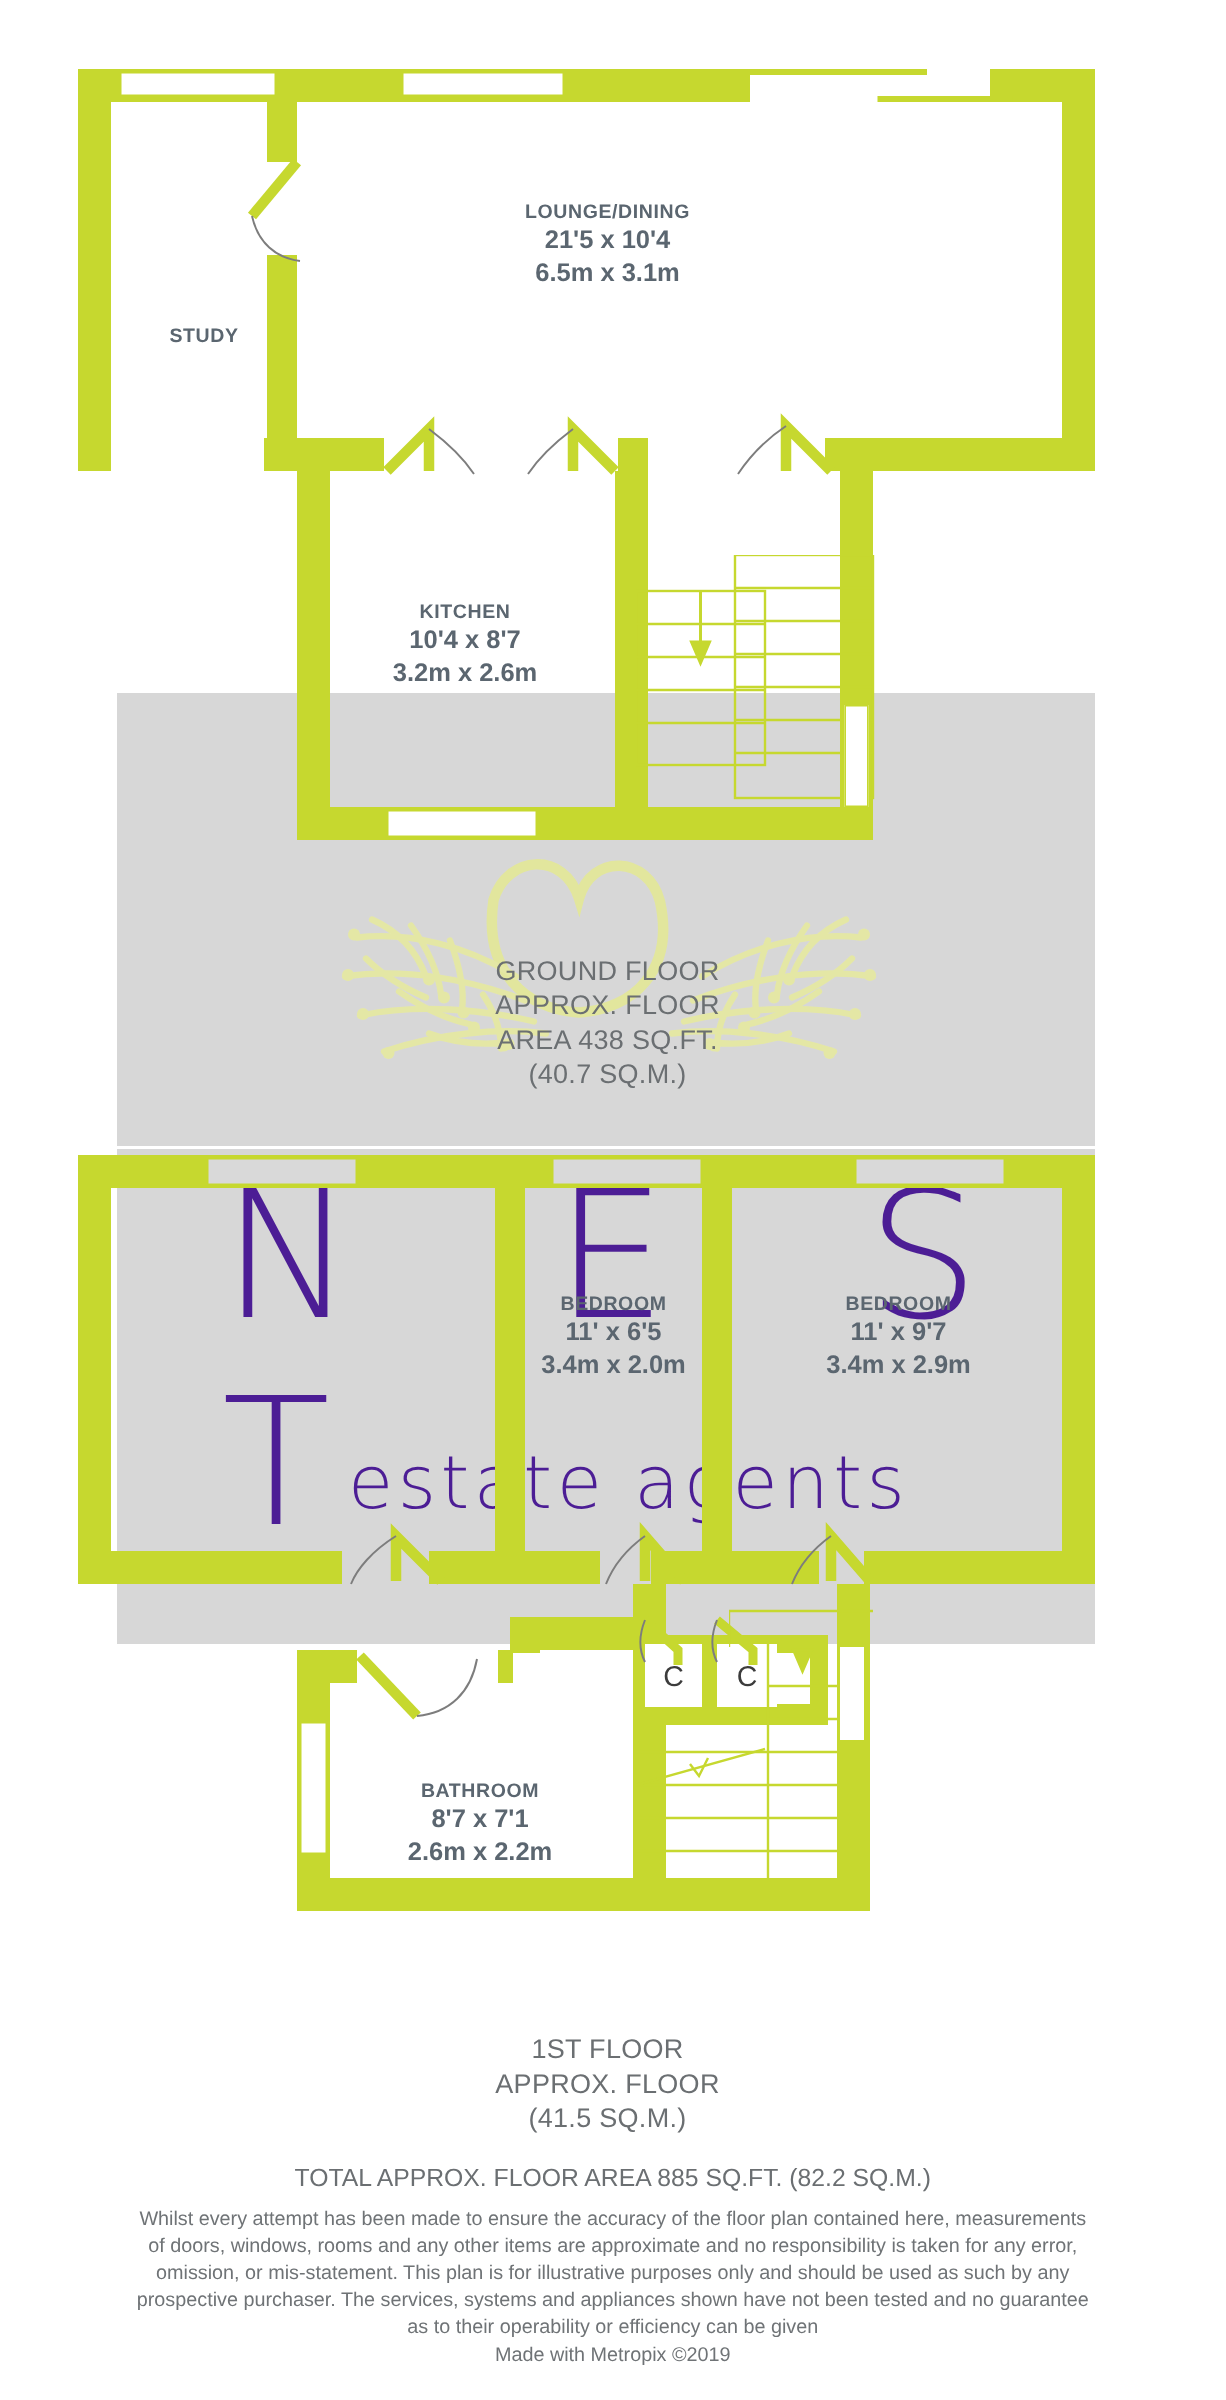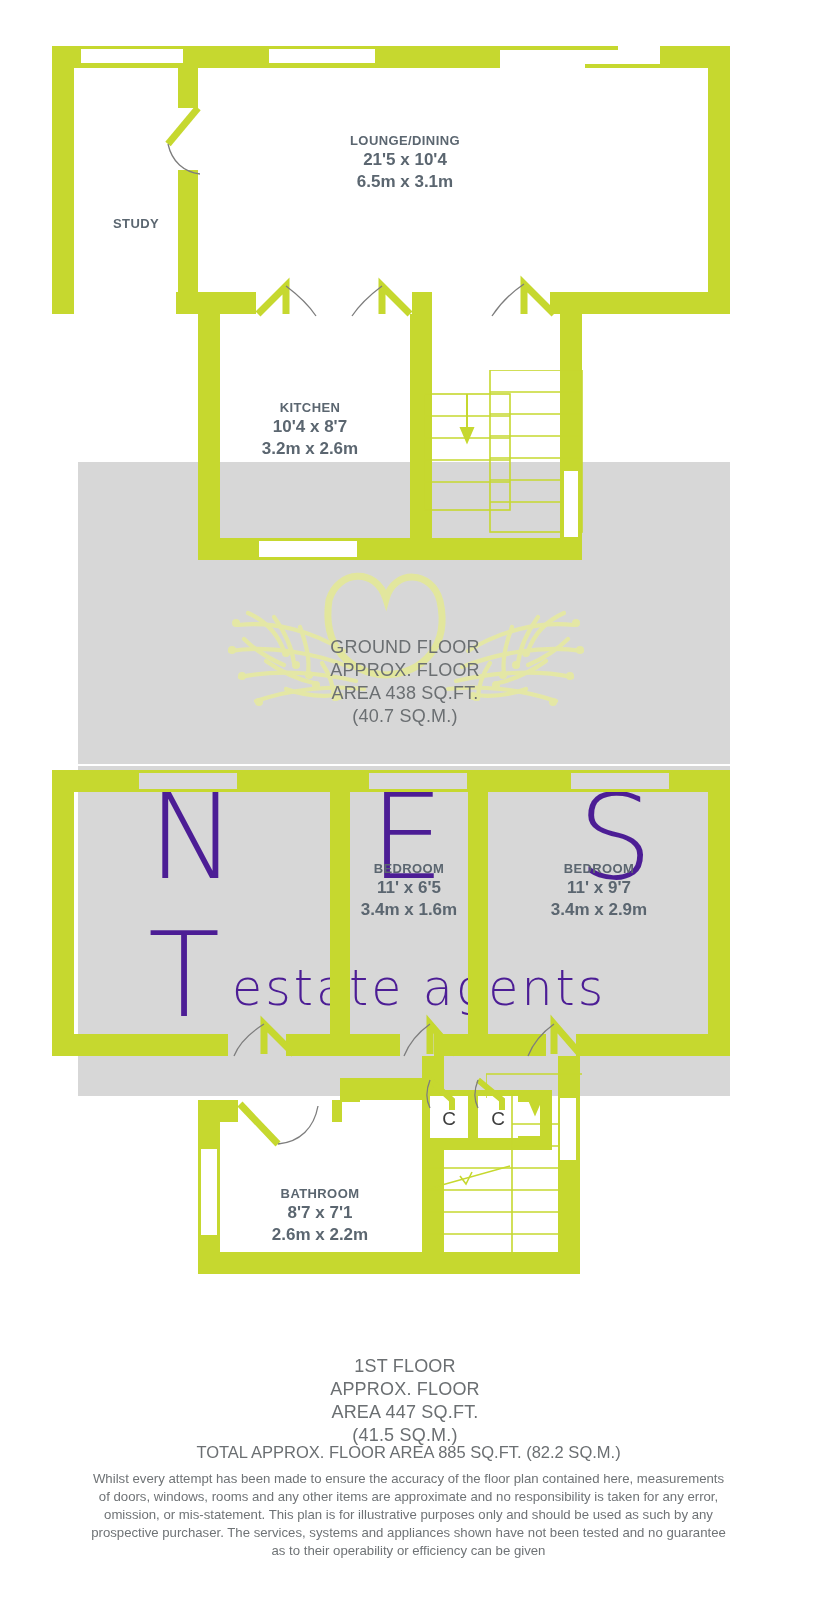--- a/index.html
+++ b/index.html
@@ -230,21 +230,21 @@
   <div class="gray" style="left:546px;top:1034px;width:30px;height:22px;"></div>
   <svg style="position:absolute;left:516px;top:1008px;" width="76" height="50">
     <path d="M64 46 L38 16 L38 46" stroke="#c6d82f" stroke-width="7" fill="none"></path>
     <path d="M38 16 C24 26 16 38 12 48" stroke="#7d7d7d" stroke-width="1.3" fill="none"></path>
   </svg>
 
 
   <div class="lbl" style="left:350px;top:861px;width:118px;">
     <div class="nm">BEDROOM</div>
     <div class="dm">11' x 6'5</div>
-    <div class="dm">3.4m x 1.6m</div>
+    <div class="dm">3.4m x 2.0m</div>
   </div>
 
   <div class="lbl" style="left:490px;top:861px;width:218px;">
     <div class="nm">BEDROOM</div>
     <div class="dm">11' x 9'7</div>
     <div class="dm">3.4m x 2.9m</div>
   </div>
 
   <div class="wall" style="left:198px;top:1100px;width:22px;height:174px;"></div>
   <div class="wall" style="left:198px;top:1100px;width:144px;height:22px;"></div>
@@ -317,25 +317,25 @@
 
   <div class="lbl" style="left:220px;top:1186px;width:200px;">
     <div class="nm">BATHROOM</div>
     <div class="dm">8'7 x 7'1</div>
     <div class="dm">2.6m x 2.2m</div>
   </div>
 
   <div class="area" style="left:255px;top:1355px;width:300px;">
     <div>1ST FLOOR</div>
     <div>APPROX. FLOOR</div>
-    <div>AREA 447 SQ.FT.</div>
     <div>(41.5 SQ.M.)</div>
   </div>
 
   <div class="total" style="top:1443px;">TOTAL APPROX. FLOOR AREA 885 SQ.FT. (82.2 SQ.M.)</div>
 
   <div class="disc" style="top:1470px;">Whilst every attempt has been made to ensure the accuracy of the floor plan contained here, measurements</div>
   <div class="disc" style="top:1488px;">of doors, windows, rooms and any other items are approximate and no responsibility is taken for any error,</div>
   <div class="disc" style="top:1506px;">omission, or mis-statement. This plan is for illustrative purposes only and should be used as such by any</div>
   <div class="disc" style="top:1524px;">prospective purchaser. The services, systems and appliances shown have not been tested and no guarantee</div>
   <div class="disc" style="top:1542px;">as to their operability or efficiency can be given</div>
+  <div class="metro" style="top:1562px;">Made with Metropix ©2019</div>
 
 </div>
 
 </body></html>

